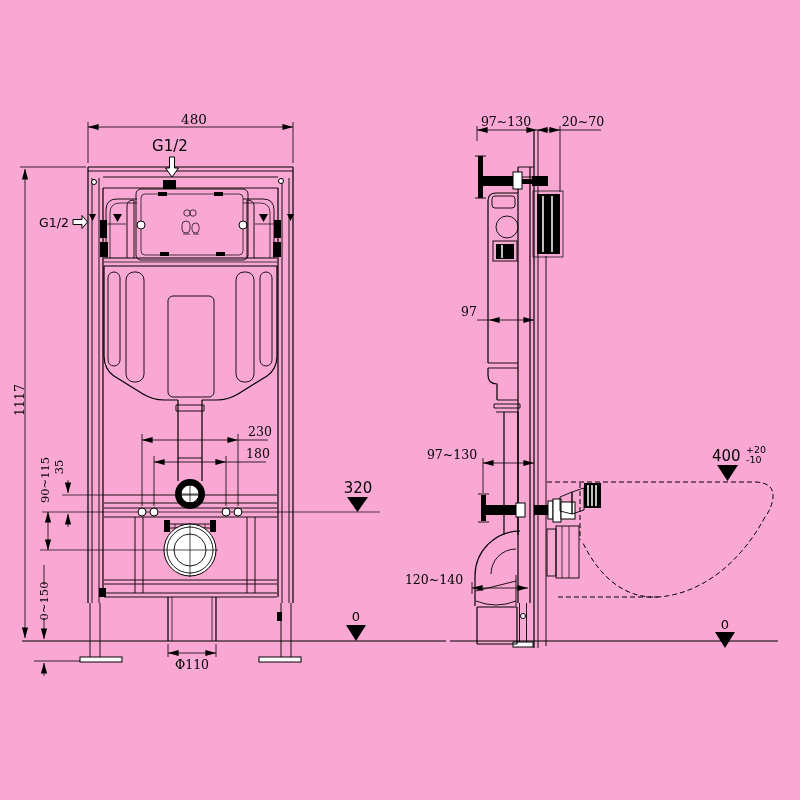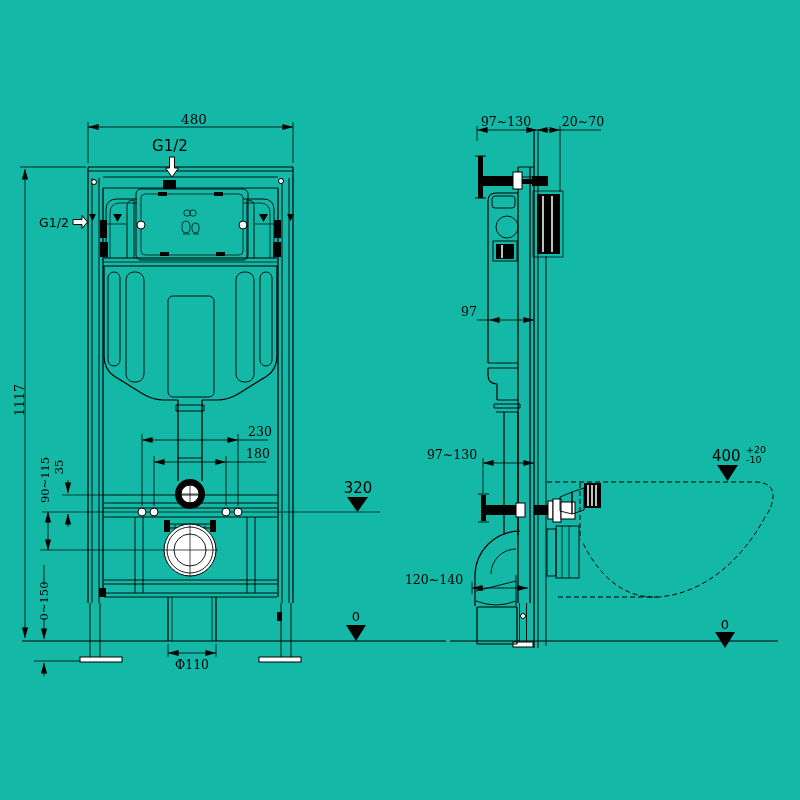--- a/index.html
+++ b/index.html
@@ -1,16 +1,16 @@
 <!DOCTYPE html>
 <html><head>
 <meta charset="utf-8">
 <style>
   html,body{margin:0;padding:0;background:#fff;}
-  .page{width:800px;height:800px;background:#14b8a6;position:relative;overflow:hidden;}
+  .page{width:800px;height:800px;background:#f9a8d4;position:relative;overflow:hidden;}
   svg{display:block;}
   .ln{stroke:#000;fill:none;stroke-width:1.2;}
   .md{stroke:#000;fill:none;stroke-width:0.9;}
   .thin{stroke:#000;fill:none;stroke-width:0.7;}
   .dim{stroke:#000;fill:none;stroke-width:0.8;}
   .dsh{stroke:#000;fill:none;stroke-width:1;stroke-dasharray:5 3;}
   .blk{fill:#000;stroke:none;}
   .wht{fill:#fff;stroke:#000;stroke-width:1;}
   .ts{font-family:"DejaVu Serif","Liberation Serif",serif;font-size:12.5px;fill:#000;}
   .tsl{font-family:"DejaVu Serif","Liberation Serif",serif;font-size:13.5px;fill:#000;}

